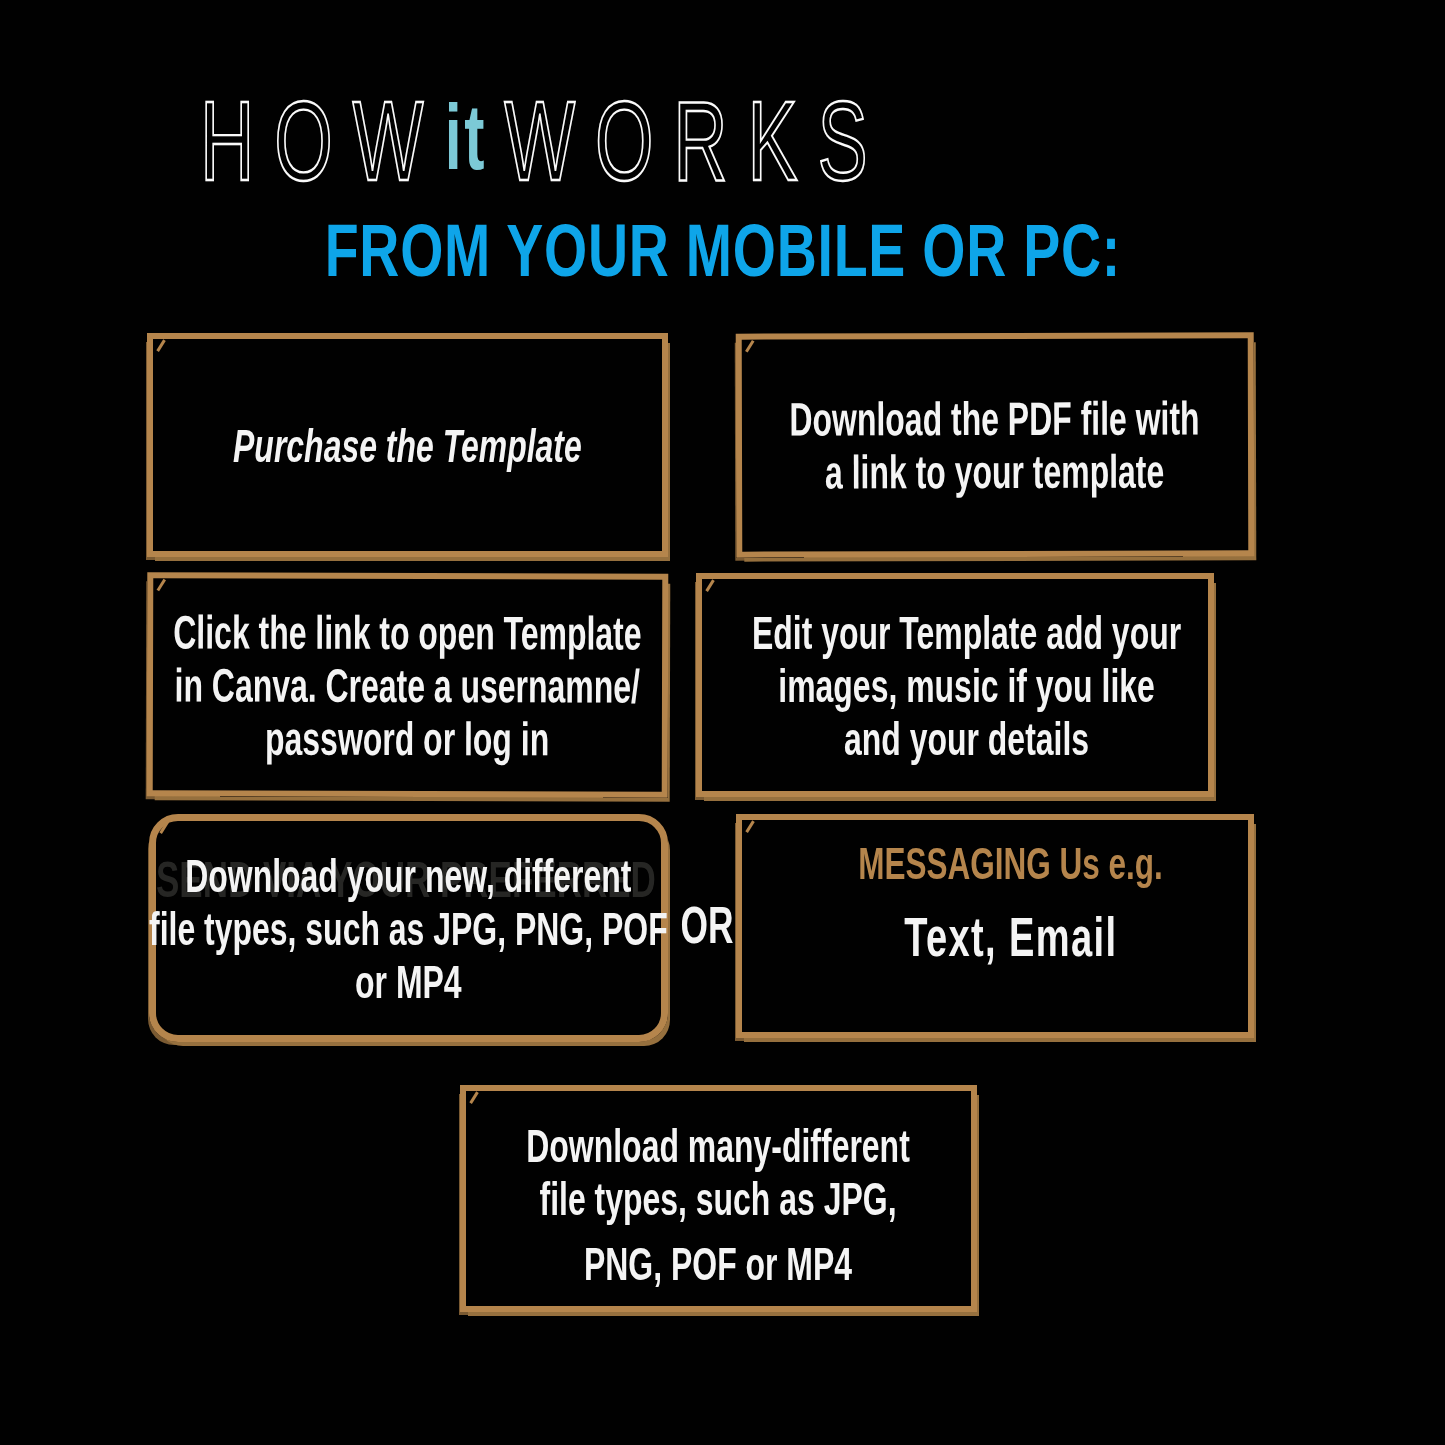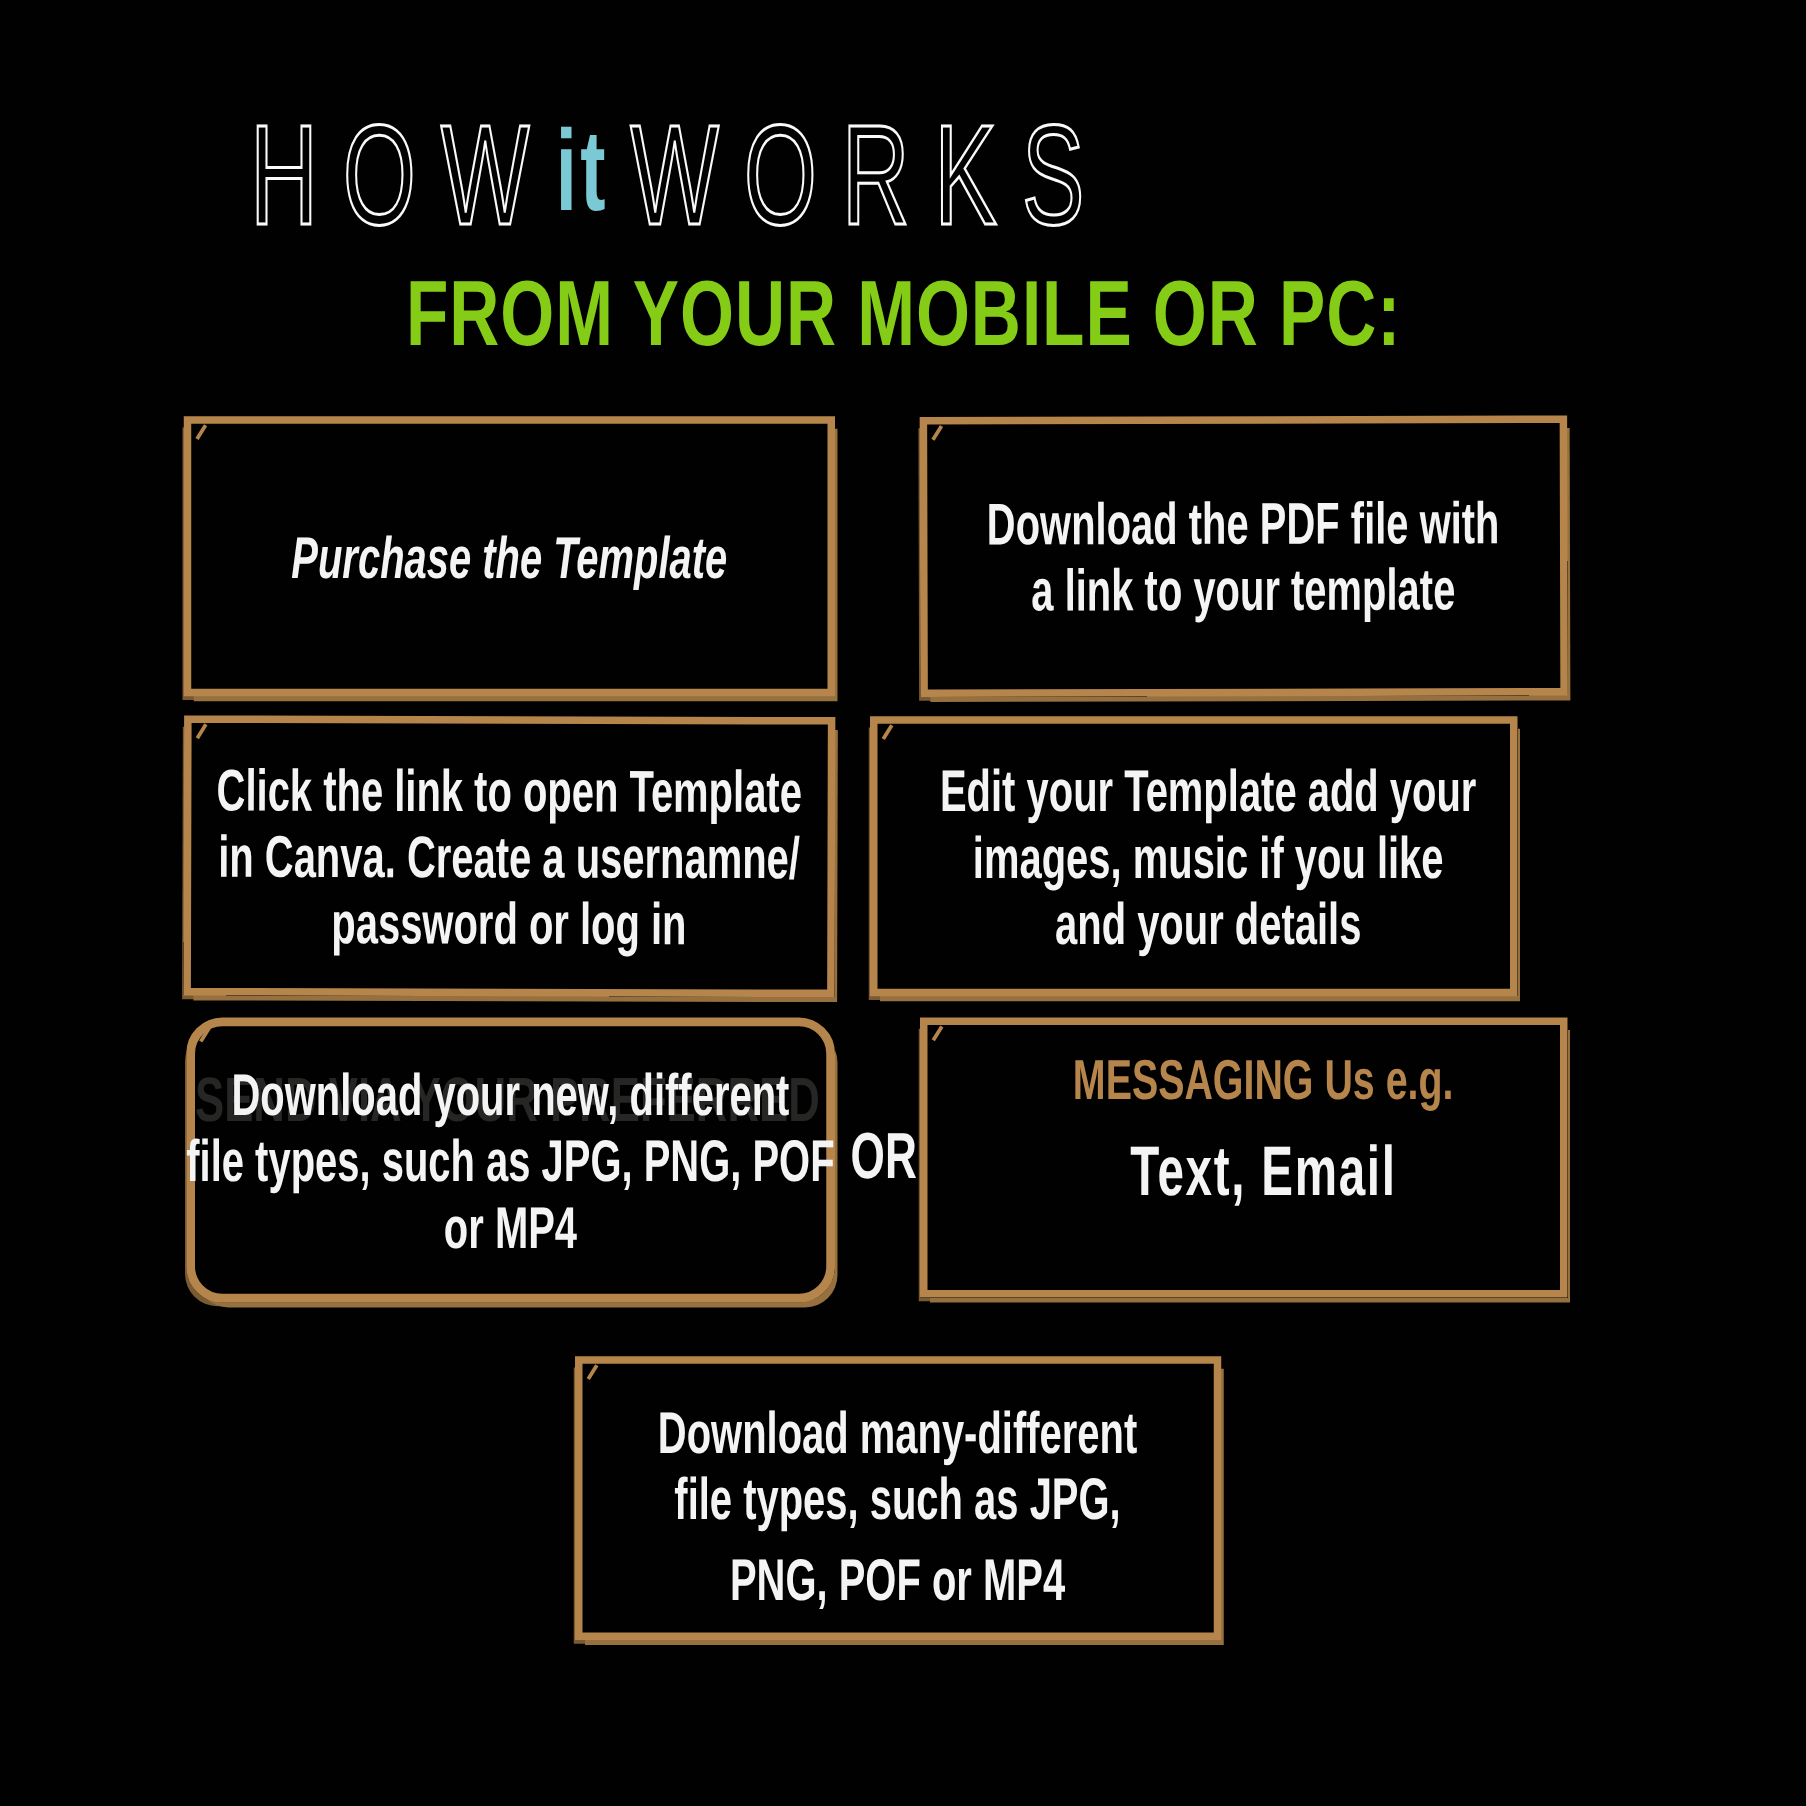--- a/index.html
+++ b/index.html
@@ -57,21 +57,21 @@
     top: -4px;
   }
 
   
   .subtitle {
     position: absolute;
     top: 214px;
     left: 0;
     width: 100%;
     text-align: center;
-    color: #84cc16;
+    color: #0ea5e9;
     font-size: 74px;
     line-height: 1;
     font-weight: bold;
     white-space: nowrap;
   }
   .subtitle-inner {
     display: inline-block;
     transform: scaleX(0.75);
     transform-origin: center;
     letter-spacing: 1px;

